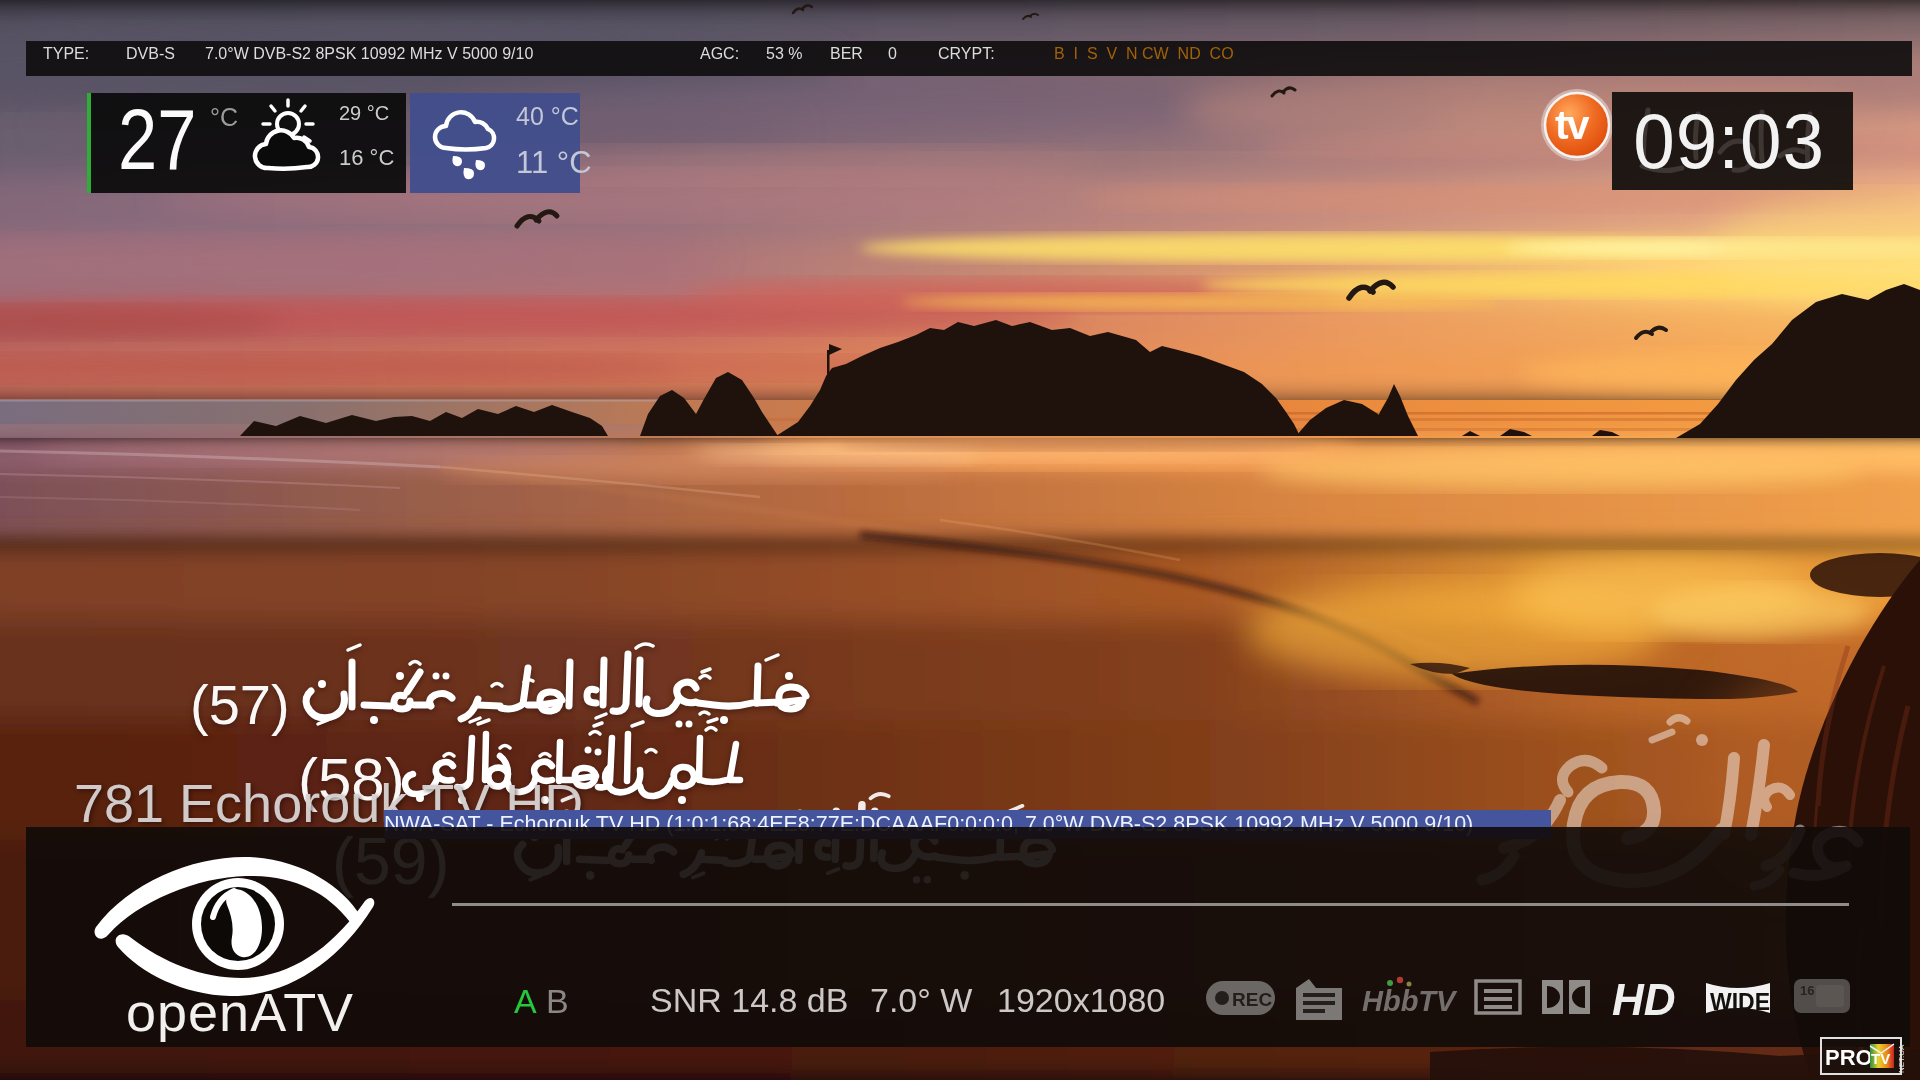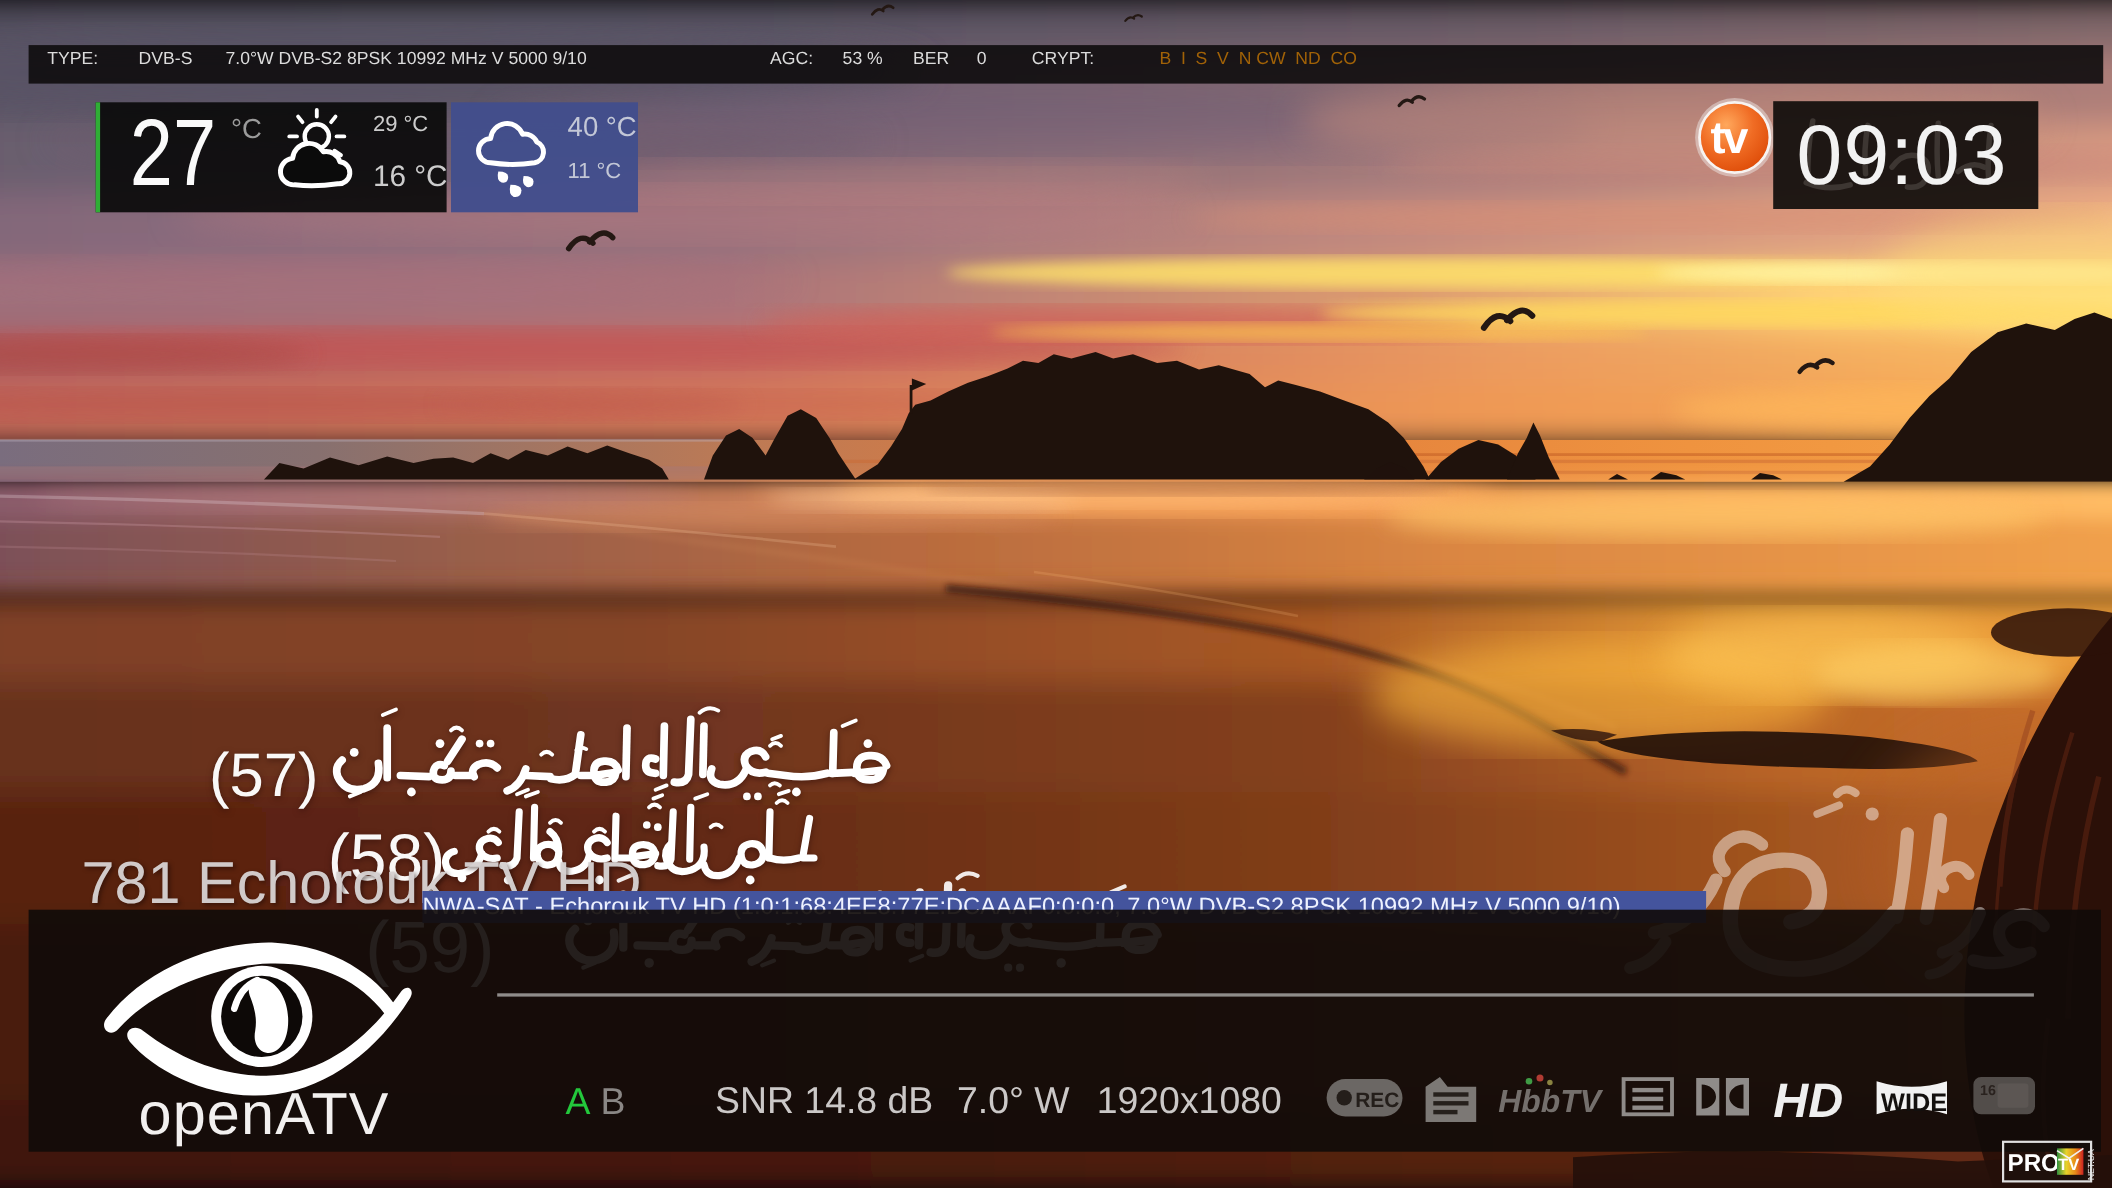--- a/index.html
+++ b/index.html
@@ -416,23 +416,23 @@
  <span style="left:804px">BER</span>
  <span style="left:862px">0</span>
  <span style="left:912px">CRYPT:</span>
  <span style="left:1028px;color:#a16207">B&nbsp;&nbsp;I&nbsp;&nbsp;S&nbsp;&nbsp;V&nbsp;&nbsp;N&nbsp;CW&nbsp;&nbsp;ND&nbsp;&nbsp;CO</span>
 </div>
 <div class="abs" style="left:87px;top:93px;width:319px;height:100px;background:rgba(10,10,10,0.92);border-left:4px solid #2fae35;"></div>
 <div class="abs" style="left:410px;top:93px;width:170px;height:100px;background:rgba(66,78,140,0.96);"></div>
 <div class="abs" style="left:118px;top:90px;font-size:86px;color:#fafafa;transform:scaleX(.82);transform-origin:left top;">27</div>
 <div class="abs" style="left:210px;top:103px;font-size:25px;color:#9b9b9b;">°C</div>
 <div class="abs" style="left:339px;top:102px;font-size:20px;color:#cccccc;">29 °C</div>
-<div class="abs" style="left:339px;top:145px;font-size:27px;color:#cccccc;">16 °C</div>
+<div class="abs" style="left:339px;top:145px;font-size:22px;color:#cccccc;">16 °C</div>
 <div class="abs" style="left:516px;top:102px;font-size:25px;color:#c3c7d6;">40 °C</div>
-<div class="abs" style="left:516px;top:145px;font-size:20px;color:#c3c7d6;">11 °C</div>
+<div class="abs" style="left:516px;top:145px;font-size:31px;color:#c3c7d6;">11 °C</div>
 <svg class="abs" style="left:248px;top:98px" width="82" height="84" viewBox="0 0 82 84" fill="none" stroke="#fff" stroke-linecap="round" stroke-linejoin="round">
 <circle cx="40" cy="26" r="11" stroke-width="4"></circle>
 <g stroke-width="3.5">
 <path d="M40,8 l0,-6"></path>
         <path d="M27,13 l-4,-5"></path>
         <path d="M53,13 l4,-5"></path>
 <path d="M22,26 l-7,0"></path>
         <path d="M58,26 l7,0"></path>
         <path d="M56,39 l6,4"></path>
 </g>

